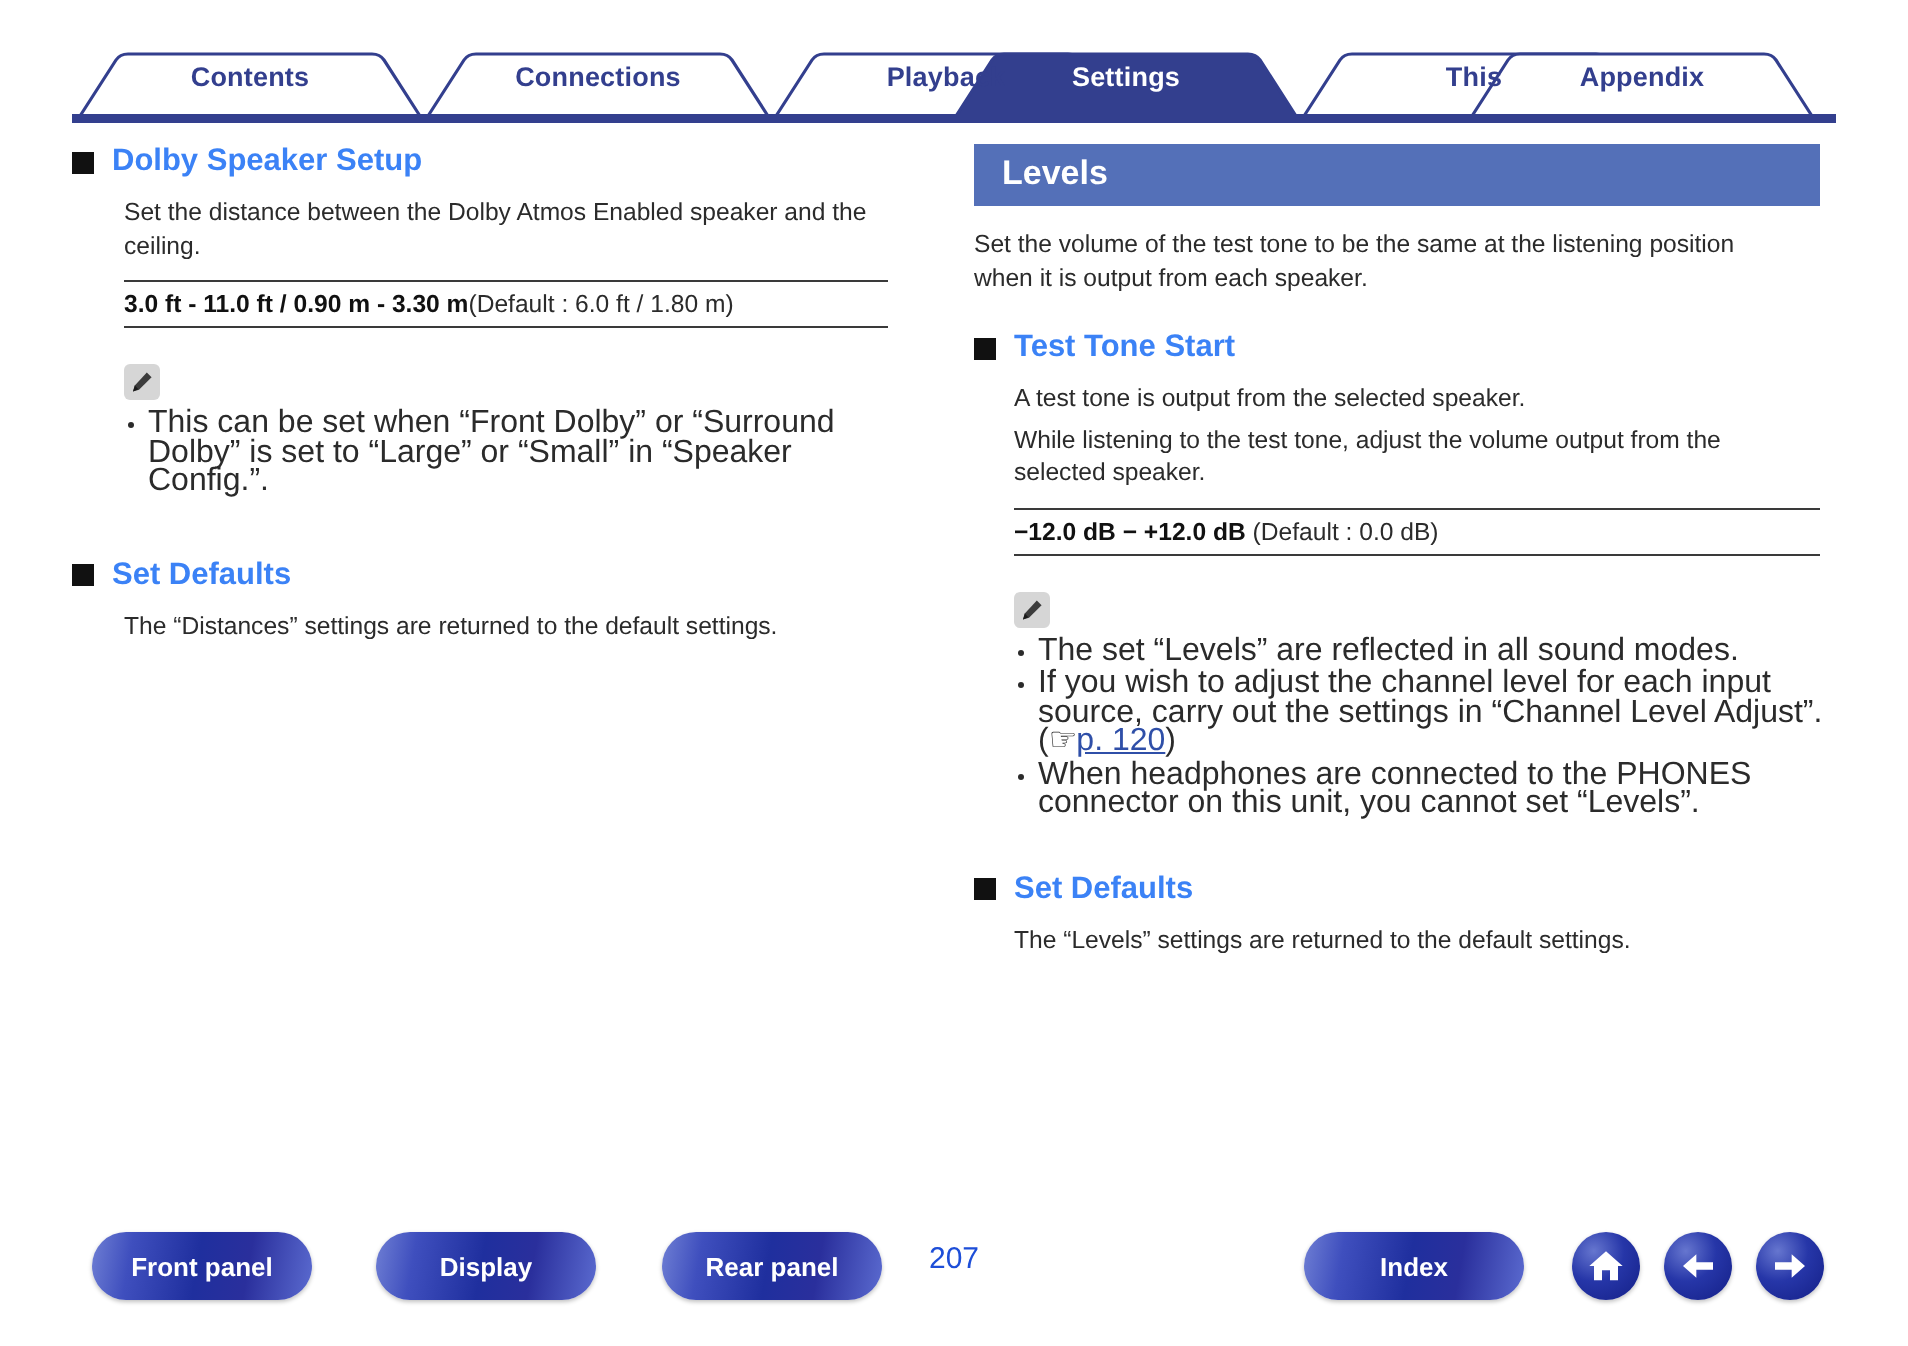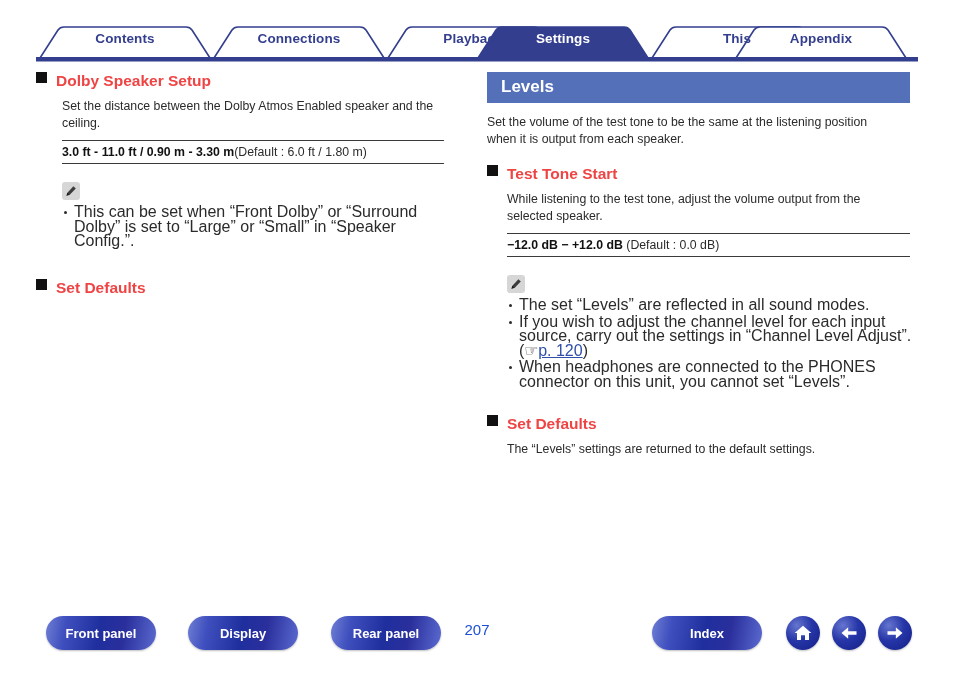--- a/index.html
+++ b/index.html
@@ -48,24 +48,25 @@
     position: absolute;
     top: 72px;
     width: 430px;
   }
   .col-left  { left: 36px; }
   .col-right { left: 487px; }
 
   
   .sec-head {
     display: flex;
+    align-items: center;
     margin: 0 0 8px 0;
     font-size: 15.5px;
     font-weight: bold;
-    color: #ef4444;
+    color: #3b82f6;
   }
   .sq {
     display: inline-block;
     width: 11px;
     height: 11px;
     background: #111111;
     margin-right: 9px;
     flex: 0 0 auto;
   }
 
@@ -234,34 +235,36 @@
     </div>
     <ul>
       <li style="width:378px;">This can be set when “Front Dolby” or “Surround Dolby” is set to “Large” or “Small” in “Speaker Config.”.</li>
     </ul>
   </div>
 
   <div class="sec-head" style="margin-top:30px;">
     <span class="sq"></span>
     <span>Set Defaults</span>
   </div>
+  <p class="body-text indent" style="width:382px;">The “Distances” settings are returned to the default settings.</p>
 
 </div>
 
 <div class="col col-right">
 
   <div class="banner">Levels</div>
 
   <p class="body-text" style="width:398px;">Set the volume of the test tone to be the same at the listening position when it is output from each speaker.</p>
 
   <div class="sec-head" style="margin-top:18px;">
     <span class="sq"></span>
     <span>Test Tone Start</span>
   </div>
 
+  <p class="body-text indent-right" style="width:390px;">A test tone is output from the selected speaker.</p>
   <p class="body-text indent-right" style="width:390px;">While listening to the test tone, adjust the volume output from the selected speaker.</p>
 
   <div class="spec indent-right" style="width:403px;">
     <b>−12.0 dB − +12.0 dB</b> <span>(Default : 0.0 dB)</span>
   </div>
 
   <div class="note indent-right">
     <div class="pencil-badge">
       <svg width="12" height="12" viewBox="0 0 16 16">
         <path d="M11.2 1.6 L14.4 4.8 L6 13.2 L2 14.4 L3.2 10.4 Z" fill="#3c3c3c"></path>

